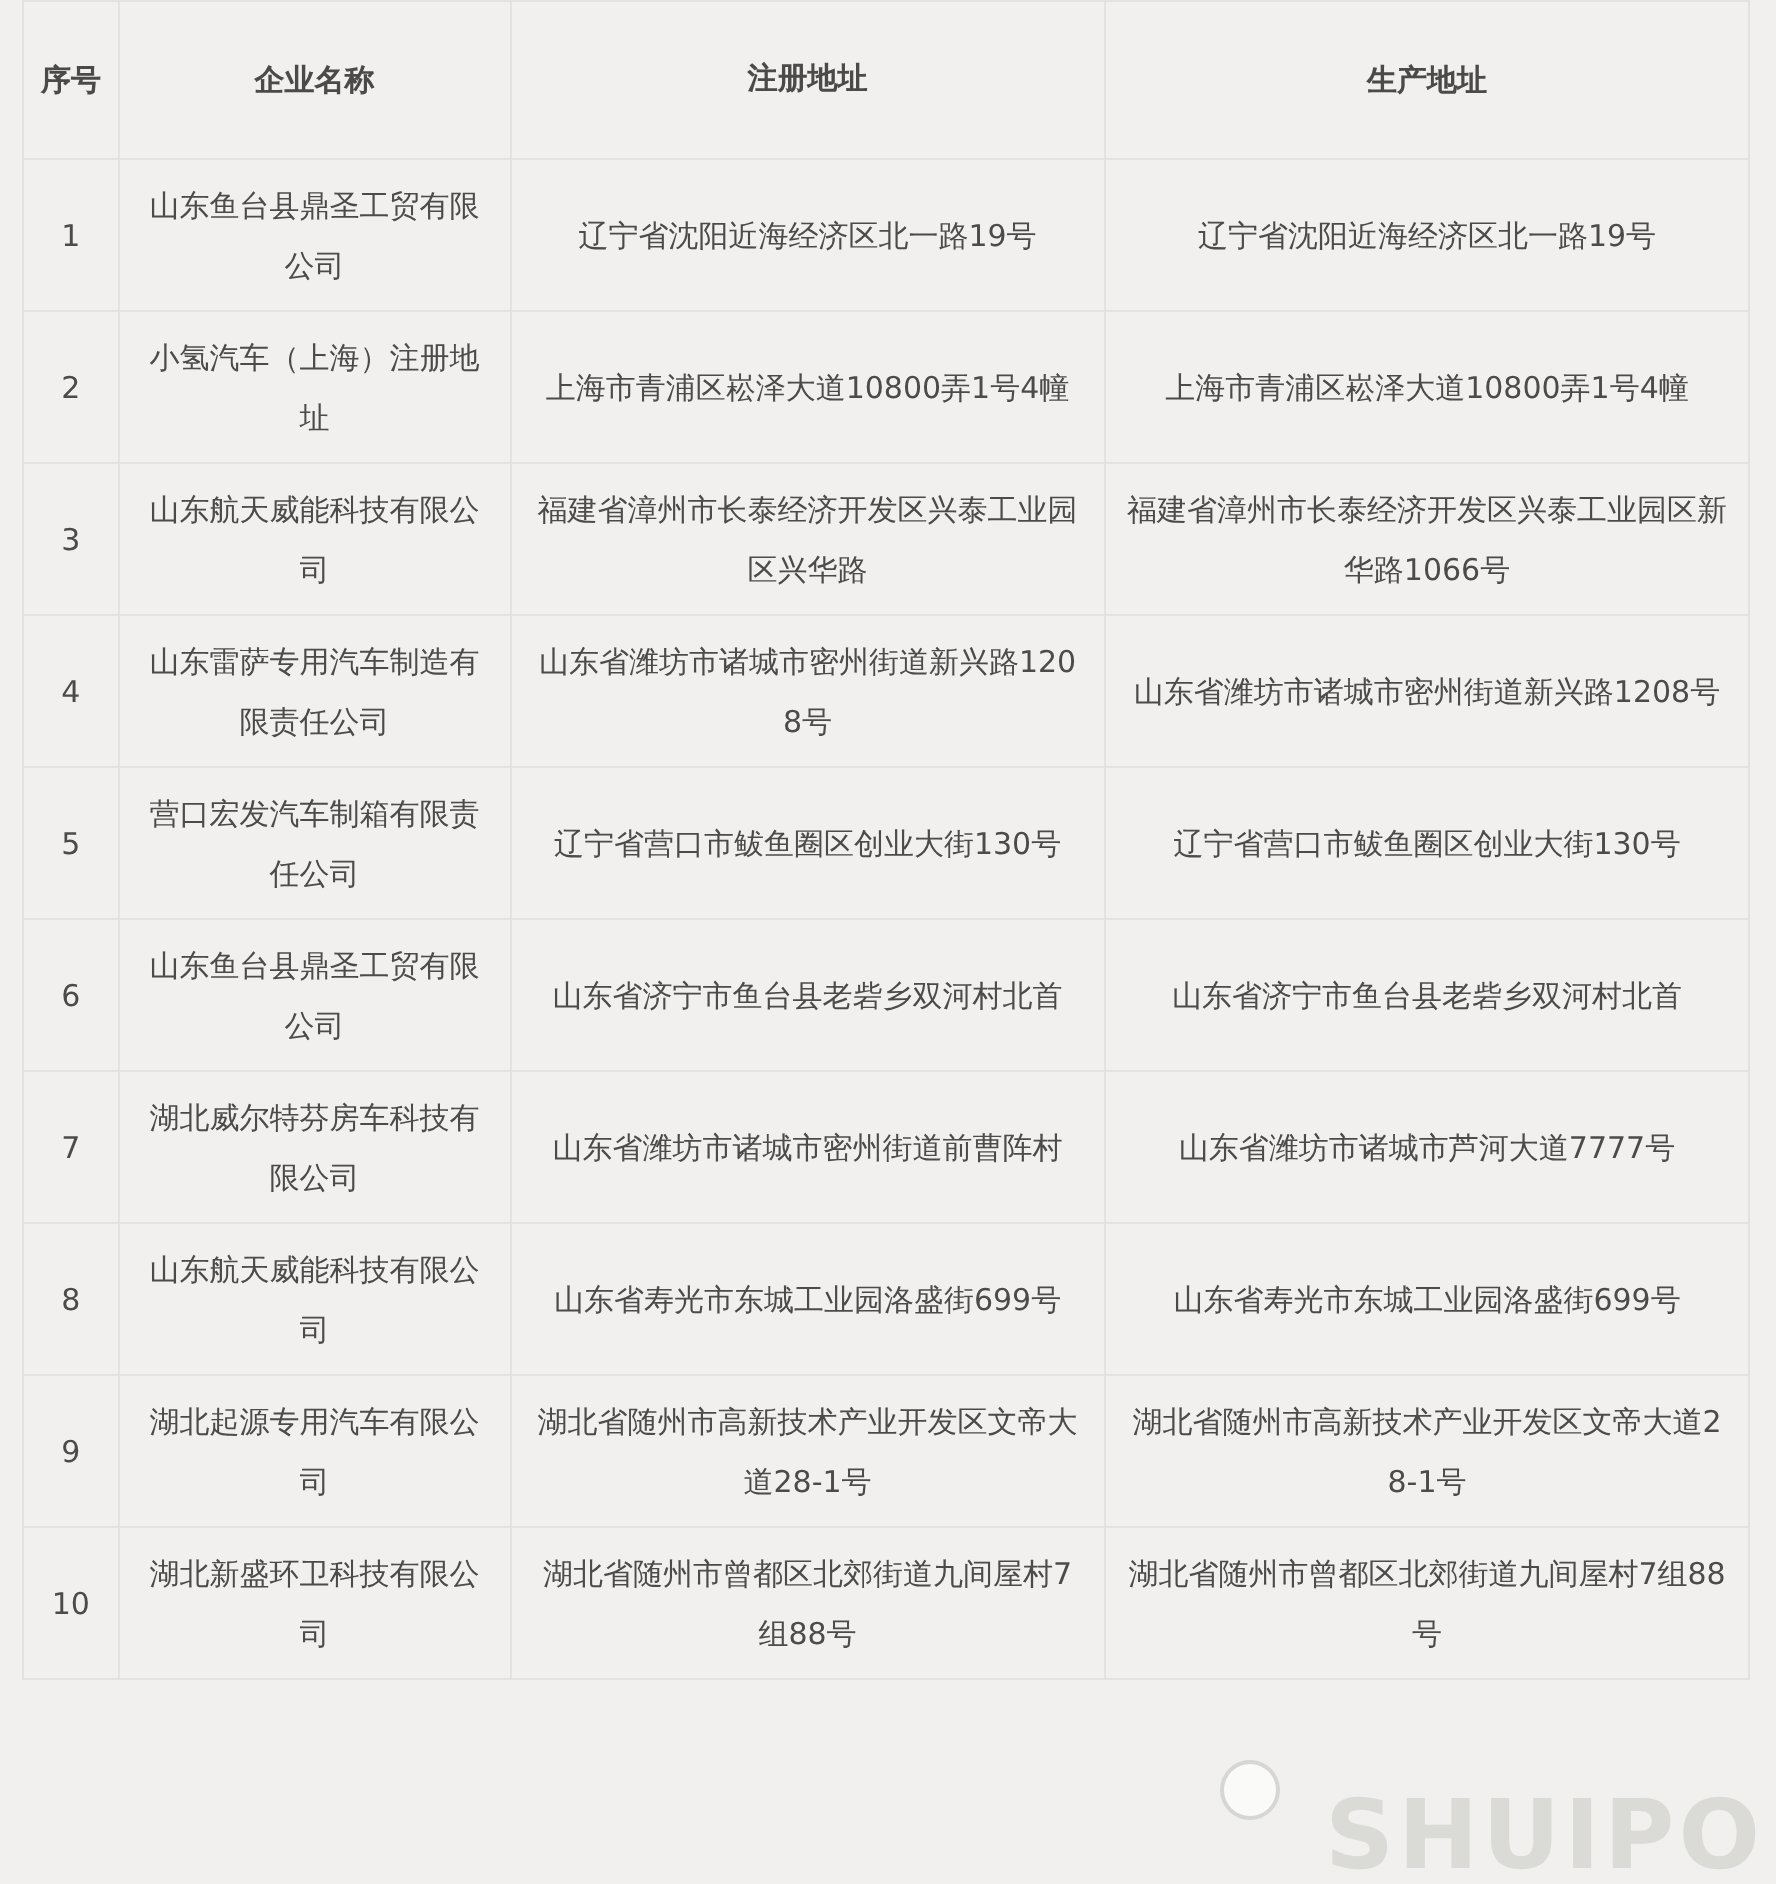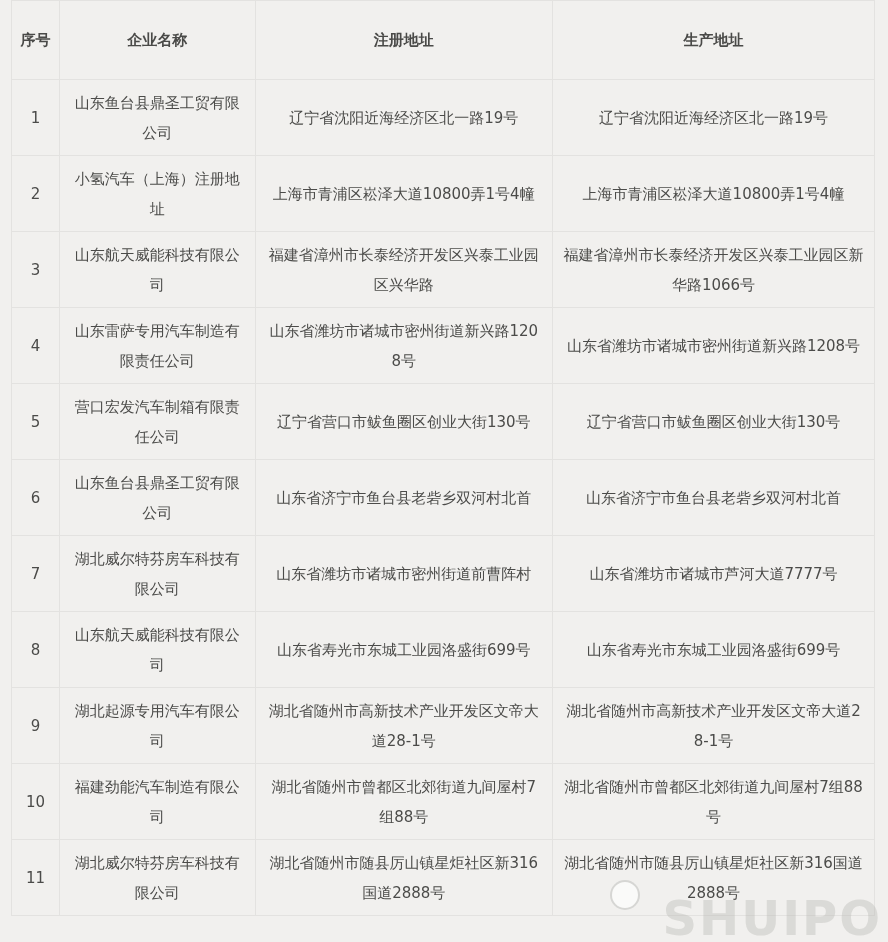--- a/index.html
+++ b/index.html
@@ -155,29 +155,23 @@
       <td>山东省寿光市东城工业园洛盛街699号</td>
     </tr>
     <tr>
       <td>9</td>
       <td>湖北起源专用汽车有限公司</td>
       <td>湖北省随州市高新技术产业开发区文帝大道28-1号</td>
       <td>湖北省随州市高新技术产业开发区文帝大道28-1号</td>
     </tr>
     <tr>
       <td>10</td>
-      <td>福建劲能汽车制造有限公司</td>
+      <td>湖北新盛环卫科技有限公司</td>
       <td>湖北省随州市曾都区北郊街道九间屋村7组88号</td>
       <td>湖北省随州市曾都区北郊街道九间屋村7组88号</td>
-    </tr>
-    <tr>
-      <td>11</td>
-      <td>湖北威尔特芬房车科技有限公司</td>
-      <td>湖北省随州市随县厉山镇星炬社区新316国道2888号</td>
-      <td>湖北省随州市随县厉山镇星炬社区新316国道2888号</td>
     </tr>
   </tbody>
 </table>
 
 <div class="wm">
   <div class="wm-brand">SHUIPO</div>
   <div class="wm-logo"></div>
 </div>
 
 </body></html>

